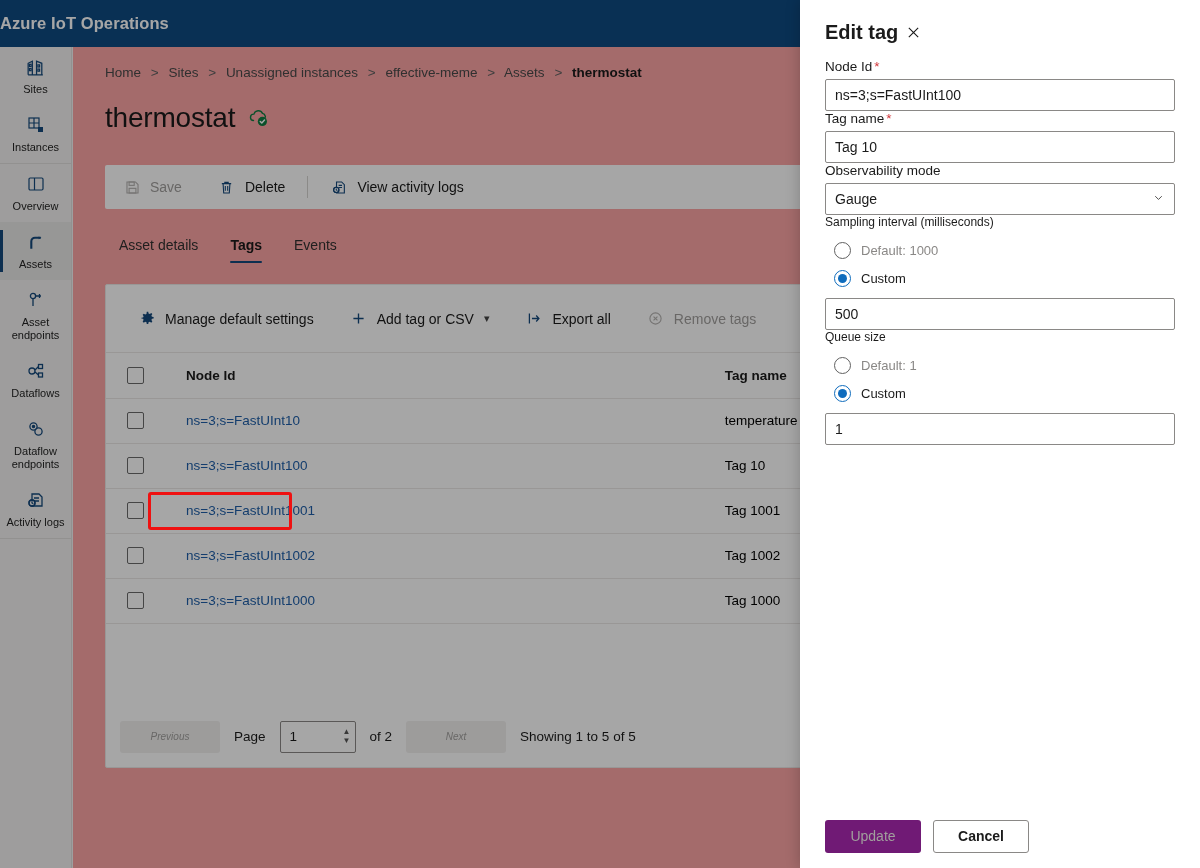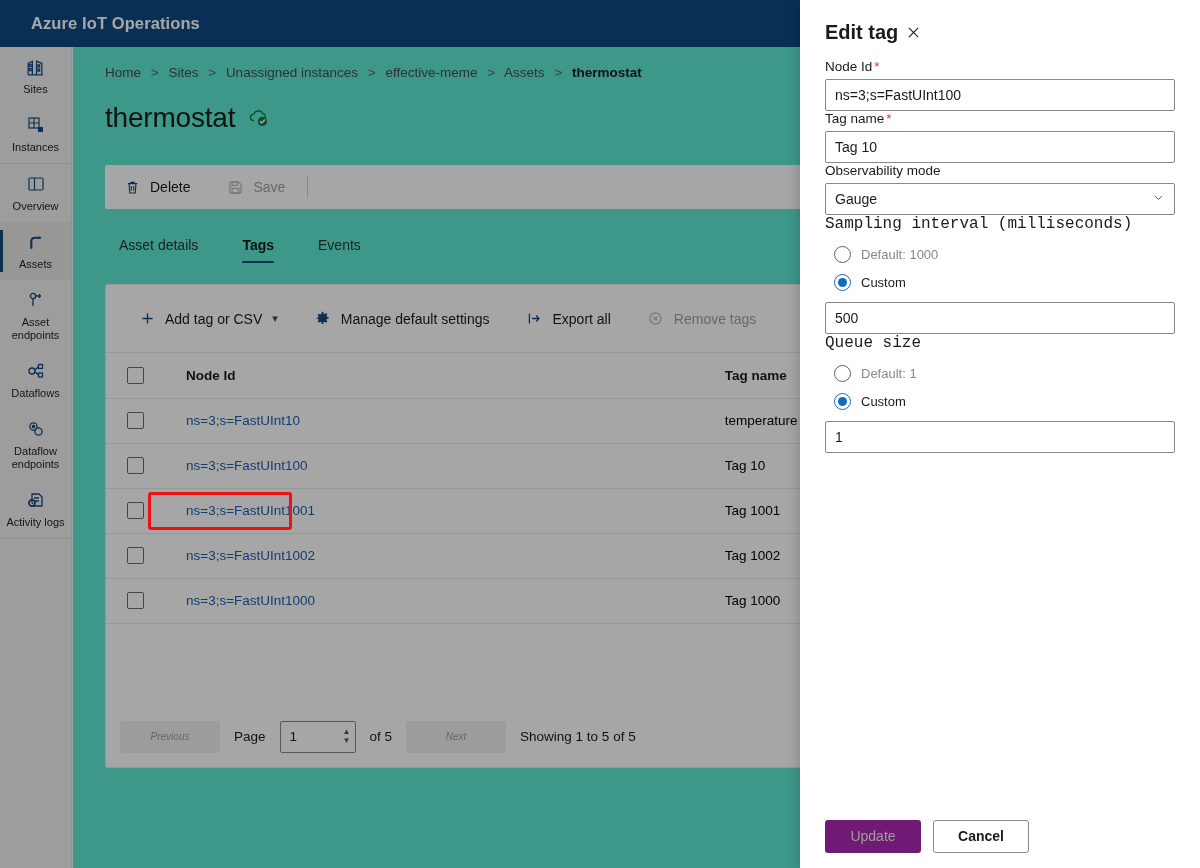--- a/index.html
+++ b/index.html
@@ -27,21 +27,21 @@
   }
 
   
   .topbar {
     position: absolute; left: 0; top: 0; width: 1200px; height: 47px;
     background: #0f4a82;
     display: flex; align-items: center;
   }
   .topbar-title {
     color: #ffffff; font-size: 16.5px; font-weight: bold;
-    margin-left: 31px; letter-spacing: .1px;
+    letter-spacing: .1px;
   }
 
   
   .rail {
     position: absolute; left: 0; top: 47px; width: 72px; height: 821px;
     background: #f3f2f1;
     border-right: 1px solid #e1dfdd;
   }
   .rail-group { border-bottom: 1px solid #e1dfdd; }
   .rail-item {
@@ -60,21 +60,21 @@
   }
   .rail-item.active { background: #e9e8e7; }
   .rail-item.active::before {
     content: ""; position: absolute; left: 0; top: 8px; bottom: 8px; width: 3px;
     background: #15497c;
   }
 
   
   .content {
     position: absolute; left: 73px; top: 47px; right: 0; bottom: 0;
-    background: #5eead4;
+    background: #fca5a5;
   }
   .breadcrumb {
     position: absolute; left: 32px; top: 18px;
     font-size: 13.5px; color: #4a4a4a; white-space: nowrap;
   }
   .breadcrumb .crumb { color: #4a4a4a; }
   .breadcrumb .crumb.last { color: #1b1b1b; font-weight: bold; }
   .breadcrumb .sep { margin: 0 6px; color: #616161; }
 
   .page-title-row {
@@ -94,21 +94,21 @@
     display: flex; align-items: center; gap: 9px;
     padding: 0 18px; height: 44px; cursor: pointer;
     font-size: 14px; color: #1b1b1b;
   }
   .cmd.disabled { color: #a19f9d; cursor: default; }
   .cmd .c-ic { width: 18px; height: 18px; color: #15497c; display:flex; align-items:center; justify-content:center;}
   .cmd.disabled .c-ic { color: #b4b2b0; }
   .cmd-sep { width: 1px; height: 22px; background: #d6d4d2; margin: 0 4px; }
 
   .tabs {
-    position: absolute; left: 32px; top: 180px; display: flex; gap: 16px;
+    position: absolute; left: 32px; top: 180px; display: flex; gap: 4px;
   }
   .tab {
     position: relative; padding: 10px 14px 13px; font-size: 14px;
     color: #323130; cursor: pointer;
   }
   .tab.active { font-weight: bold; color: #1b1b1b; }
   .tab.active::after {
     content: ""; position: absolute; left: 14px; right: 14px; bottom: 3px;
     height: 2.5px; background: #15497c; border-radius: 2px;
   }
@@ -197,21 +197,21 @@
     padding: 0 9px;
   }
   .f-select {
     width: 350px; height: 32px; border: 1px solid #8a8886; border-radius: 2px;
     background: #fff; font-size: 14px; color: #1b1b1b;
     display: flex; align-items: center; padding: 0 9px; cursor: pointer;
   }
   .f-select .sv { flex: 1; }
   .f-select .chev { color: #323130; font-size: 12px; }
 
-  .group-label { font-size: 16px; color: #1b1b1b; margin-bottom: 7px; display: block; font-family: Liberation Mono, monospace; }
+  .group-label { font-size: 12px; color: #1b1b1b; margin-bottom: 7px; display: block; }
   .radio-row { display: flex; align-items: center; gap: 10px; height: 28px; padding-left: 9px; cursor: pointer; }
   .radio {
     width: 17px; height: 17px; border-radius: 50%; border: 1px solid #616161;
     background: #fff; display: flex; align-items: center; justify-content: center; flex: none;
   }
   .radio.on { border-color: #0f6cbd; border-width: 1px; }
   .radio.on::after {
     content: ""; width: 9px; height: 9px; border-radius: 50%; background: #0f6cbd;
   }
   .radio-label { font-size: 13px; color: #1b1b1b; }
@@ -355,74 +355,86 @@
           <span class="cloud-ok">
             <svg viewBox="0 0 24 24" width="24" height="24" fill="none">
               <path d="M6.5 14.5a3.2 3.2 0 0 1 .4-6.4 4.6 4.6 0 0 1 8.6-.7 3.3 3.3 0 0 1 1.2 6.1" stroke="#107c41" stroke-width="1.4" stroke-linecap="round"></path>
               <circle cx="15.4" cy="15.4" r="4.6" fill="#107c41"></circle>
               <path d="M13.3 15.5l1.5 1.5 2.7-2.9" stroke="#fff" stroke-width="1.5" fill="none" stroke-linecap="round" stroke-linejoin="round"></path>
             </svg>
           </span>
         </div>
 
         <div class="cmdbar">
-          <div class="cmd">
-            <span class="c-ic">
-              <svg viewBox="0 0 20 20" width="17" height="17" fill="none" stroke="currentColor" stroke-width="1.3">
-                <path d="M4.5 5.5h11M8 5.5V4h4v1.5M6 5.5l.7 11h6.6l.7-11"></path>
-                  <path d="M8.6 8.2v5.6M11.4 8.2v5.6"></path>
-              </svg>
-            </span>
-            <span>Delete</span>
-          </div>
           <div class="cmd disabled">
             <span class="c-ic">
               <svg viewBox="0 0 20 20" width="17" height="17" fill="none" stroke="currentColor" stroke-width="1.3">
                 <path d="M3.5 3.5h10l3 3v10h-13z"></path>
                   <rect x="6" y="3.5" width="6" height="4"></rect>
                   <rect x="6" y="11" width="8" height="5.5"></rect>
               </svg>
             </span>
             <span>Save</span>
           </div>
+          <div class="cmd">
+            <span class="c-ic">
+              <svg viewBox="0 0 20 20" width="17" height="17" fill="none" stroke="currentColor" stroke-width="1.3">
+                <path d="M4.5 5.5h11M8 5.5V4h4v1.5M6 5.5l.7 11h6.6l.7-11"></path>
+                  <path d="M8.6 8.2v5.6M11.4 8.2v5.6"></path>
+              </svg>
+            </span>
+            <span>Delete</span>
+          </div>
           <div class="cmd-sep"></div>
+          <div class="cmd">
+            <span class="c-ic">
+              <svg viewBox="0 0 20 20" width="17" height="17" fill="none" stroke="currentColor" stroke-width="1.3">
+                <path d="M6.5 3.5h6l3.2 3.2v9.8H6.5z"></path>
+                  <path d="M9 7.5h4M9 10h4"></path>
+                  <circle cx="6.2" cy="12.8" r="3.1" fill="#ffffff"></circle>
+                  <circle cx="6.2" cy="12.8" r="3.1"></circle>
+                  <path d="M6.2 11.1v1.8l1.3.8"></path>
+              </svg>
+            </span>
+            <span>View activity logs</span>
+          </div>
         </div>
 
         <div class="tabs">
           <div class="tab">
             <span>Asset details</span>
           </div>
           <div class="tab active">
             <span>Tags</span>
           </div>
           <div class="tab">
             <span>Events</span>
           </div>
         </div>
 
         <div class="card">
 
           <div class="tag-toolbar">
+            <div class="tt-btn">
+              <span class="t-ic">
+                <svg viewBox="0 0 20 20" width="17" height="17" fill="currentColor">
+                  <path d="M10 6.4A3.6 3.6 0 1 0 10 13.6 3.6 3.6 0 0 0 10 6.4zm0 5.4a1.8 1.8 0 1 1 0-3.6 1.8 1.8 0 0 1 0 3.6z"></path>
+                  <path d="M9.1 2h1.8l.3 2 1.5.6 1.7-1.1 1.3 1.3-1.1 1.7.6 1.5 2 .3v1.8l-2 .3-.6 1.5 1.1 1.7-1.3 1.3-1.7-1.1-1.5.6-.3 2H9.1l-.3-2-1.5-.6-1.7 1.1-1.3-1.3 1.1-1.7-.6-1.5-2-.3V9.1l2-.3.6-1.5-1.1-1.7 1.3-1.3 1.7 1.1 1.5-.6z"></path>
+                </svg>
+              </span>
+              <span>Manage default settings</span>
+            </div>
             <div class="tt-btn">
               <span class="t-ic">
                 <svg viewBox="0 0 20 20" width="17" height="17" stroke="currentColor" stroke-width="1.6">
                     <path d="M10 4v12M4 10h12"></path>
                   </svg>
               </span>
               <span>Add tag or CSV</span>
               <span class="chev-sm">▾</span>
-            </div>
-            <div class="tt-btn">
-              <span class="t-ic">
-                <svg viewBox="0 0 20 20" width="17" height="17" fill="currentColor">
-                  <path d="M10 6.4A3.6 3.6 0 1 0 10 13.6 3.6 3.6 0 0 0 10 6.4zm0 5.4a1.8 1.8 0 1 1 0-3.6 1.8 1.8 0 0 1 0 3.6z"></path>
-                  <path d="M9.1 2h1.8l.3 2 1.5.6 1.7-1.1 1.3 1.3-1.1 1.7.6 1.5 2 .3v1.8l-2 .3-.6 1.5 1.1 1.7-1.3 1.3-1.7-1.1-1.5.6-.3 2H9.1l-.3-2-1.5-.6-1.7 1.1-1.3-1.3 1.1-1.7-.6-1.5-2-.3V9.1l2-.3.6-1.5-1.1-1.7 1.3-1.3 1.7 1.1 1.5-.6z"></path>
-                </svg>
-              </span>
-              <span>Manage default settings</span>
             </div>
             <div class="tt-btn">
               <span class="t-ic">
                 <svg viewBox="0 0 20 20" width="17" height="17" fill="none" stroke="currentColor" stroke-width="1.5">
                   <path d="M4 4v12M7 10h8M12 6.5l3.2 3.5-3.2 3.5"></path>
                 </svg>
               </span>
               <span>Export all</span>
             </div>
             <div class="tt-btn disabled">
@@ -500,21 +512,21 @@
           <div class="pager">
             <button class="pg-btn">Previous</button>
             <span class="pg-label">Page</span>
             <div class="pg-spin">
               <span class="val">1</span>
               <span class="arrows">
                 <span>▲</span>
                 <span>▼</span>
               </span>
             </div>
-            <span class="pg-label">of 5</span>
+            <span class="pg-label">of 2</span>
             <button class="pg-btn">Next</button>
             <span class="pg-label">Showing 1 to 5 of 5</span>
           </div>
 
         </div>
       </div>
     </div>
   </div>
 
   <div class="scrim"></div>

